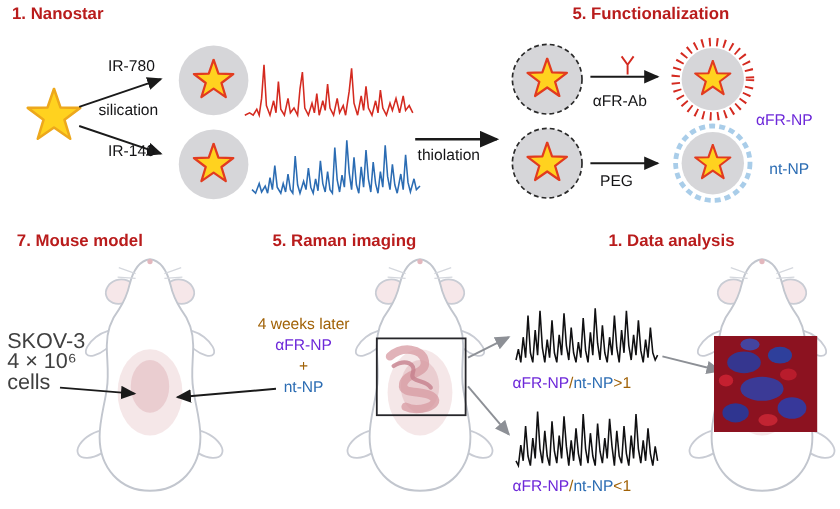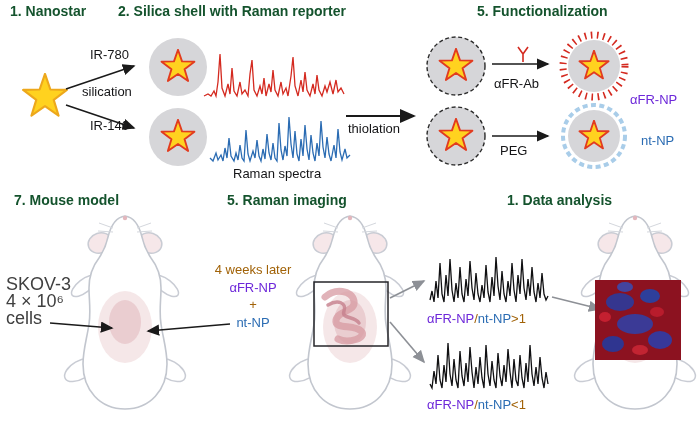--- a/index.html
+++ b/index.html
@@ -1,20 +1,20 @@
 <!DOCTYPE html>
 <html><head>
 <meta charset="utf-8">
 <style>
   * { margin:0; padding:0; box-sizing:border-box; }
   html,body { width:700px; height:424px; background:#ffffff;
     font-family:"Liberation Sans","DejaVu Sans",sans-serif; }
   .figure { position:relative; width:700px; height:424px; background:#fff; overflow:hidden; }
   svg.layer { position:absolute; left:0; top:0; }
-  .h { position:absolute; font-size:14px; font-weight:bold; color:#14532d; white-space:nowrap; }
+  .h { position:absolute; font-size:14px; font-weight:bold; color:#b91c1c; white-space:nowrap; }
   .lbl { position:absolute; font-size:13px; color:#151517; white-space:nowrap; }
   .red  { color:#6d28d9; }
   .blue { color:#2b6cb3; }
   .blk  { color:#a16207; }
   .stack { position:absolute; text-align:center; }
   .stack div { line-height:17.5px; font-size:13px; }
   .skov { position:absolute; text-align:left; }
   .skov div { line-height:17px; font-size:18px; color:#404040; }
   .ratio { position:absolute; font-size:13px; white-space:nowrap; }
 </style>
@@ -117,30 +117,28 @@
       <ellipse cx="48" cy="132" rx="11" ry="8" fill="#2f3590"></ellipse>
       <ellipse cx="95" cy="128" rx="12" ry="9" fill="#37389a"></ellipse>
       <ellipse cx="60" cy="75" rx="8" ry="5" fill="#44449f"></ellipse>
       <ellipse cx="40" cy="105" rx="6" ry="5" fill="#c42030"></ellipse>
       <ellipse cx="92" cy="100" rx="7" ry="5" fill="#b81c2c"></ellipse>
       <ellipse cx="75" cy="138" rx="8" ry="5" fill="#c22432"></ellipse>
     </g>
   </svg>
 
   <div class="h" style="left:10px;top:3px">1. Nanostar</div>
-  <div class="h" style="left:118px;top:3px">2. Silica shell with Raman reporter</div>
   <div class="h" style="left:477px;top:3px">5. Functionalization</div>
   <div class="h" style="left:14px;top:192px">7. Mouse model</div>
   <div class="h" style="left:227px;top:192px">5. Raman imaging</div>
   <div class="h" style="left:507px;top:192px">1. Data analysis</div>
 
   <div class="lbl" style="left:90px;top:47px">IR-780</div>
   <div class="lbl" style="left:82px;top:84px">silication</div>
   <div class="lbl" style="left:90px;top:118px">IR-140</div>
-  <div class="lbl" style="left:233px;top:166px">Raman spectra</div>
 
   <div class="lbl" style="left:348px;top:121px">thiolation</div>
   <div class="lbl" style="left:494px;top:76px">αFR-Ab</div>
   <div class="lbl" style="left:500px;top:143px">PEG</div>
   <div class="lbl red" style="left:630px;top:92px">αFR-NP</div>
   <div class="lbl blue" style="left:641px;top:133px">nt-NP</div>
 
   <div class="skov" style="left:6px;top:276px">
     <div>SKOV-3</div>
     <div>4 × 10⁶</div>

